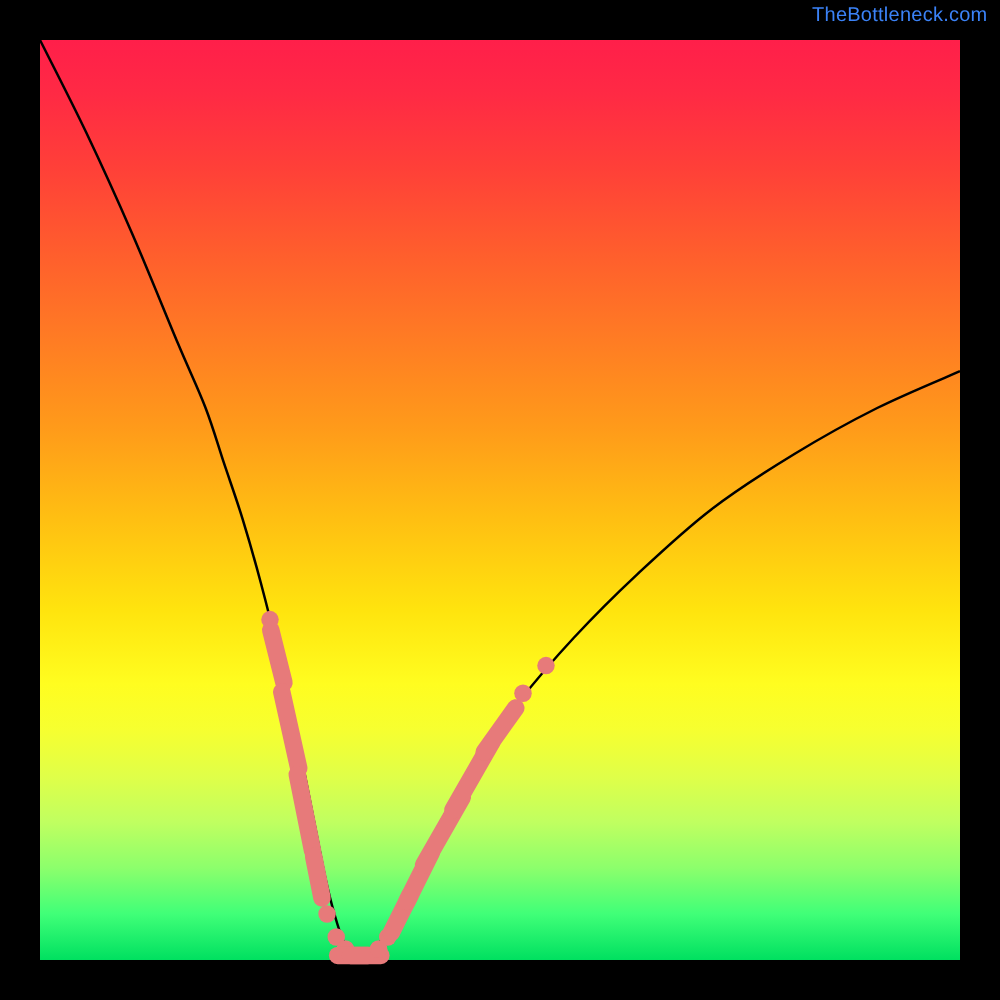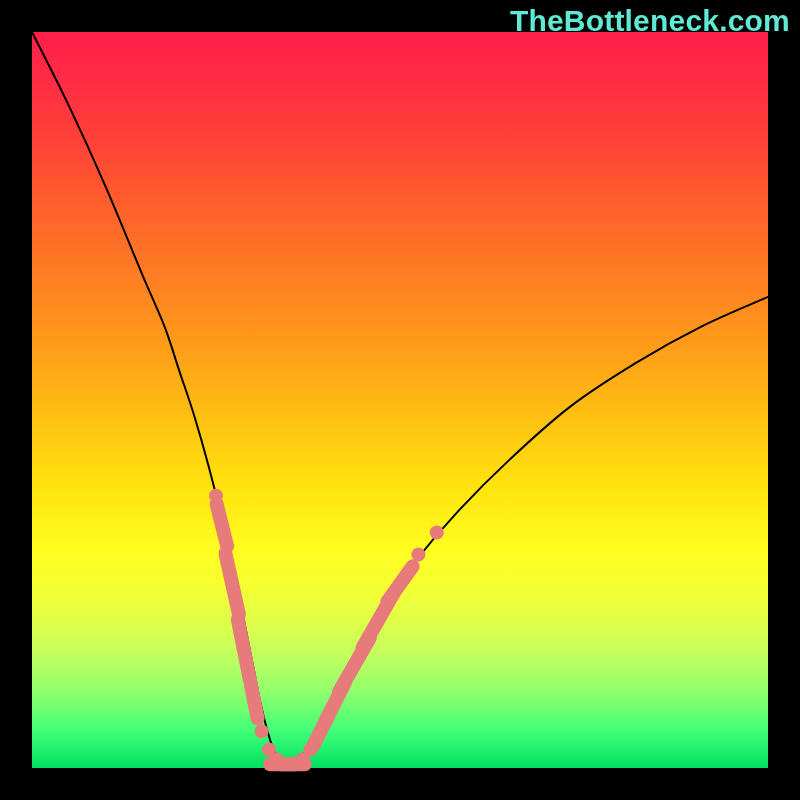--- a/index.html
+++ b/index.html
@@ -43,24 +43,24 @@
       #c0ff60 85%,
       #8cff6c 90%,
       #40ff78 95%,
       #00e060 100%
     );
   }
   .watermark {
     position: absolute;
     top: 4px;
     right: 10px;
-    color: #5eead4;
-    font-size: 30px;
+    color: #3b82f6;
+    font-size: 16px;
     letter-spacing: 0.2px;
-    font-weight: 700;
+    font-weight: 400;
     user-select: none;
   }
   svg.curve {
     position: absolute;
     left: 0;
     top: 0;
     width: 736px;
     height: 736px;
     overflow: visible;
   }

